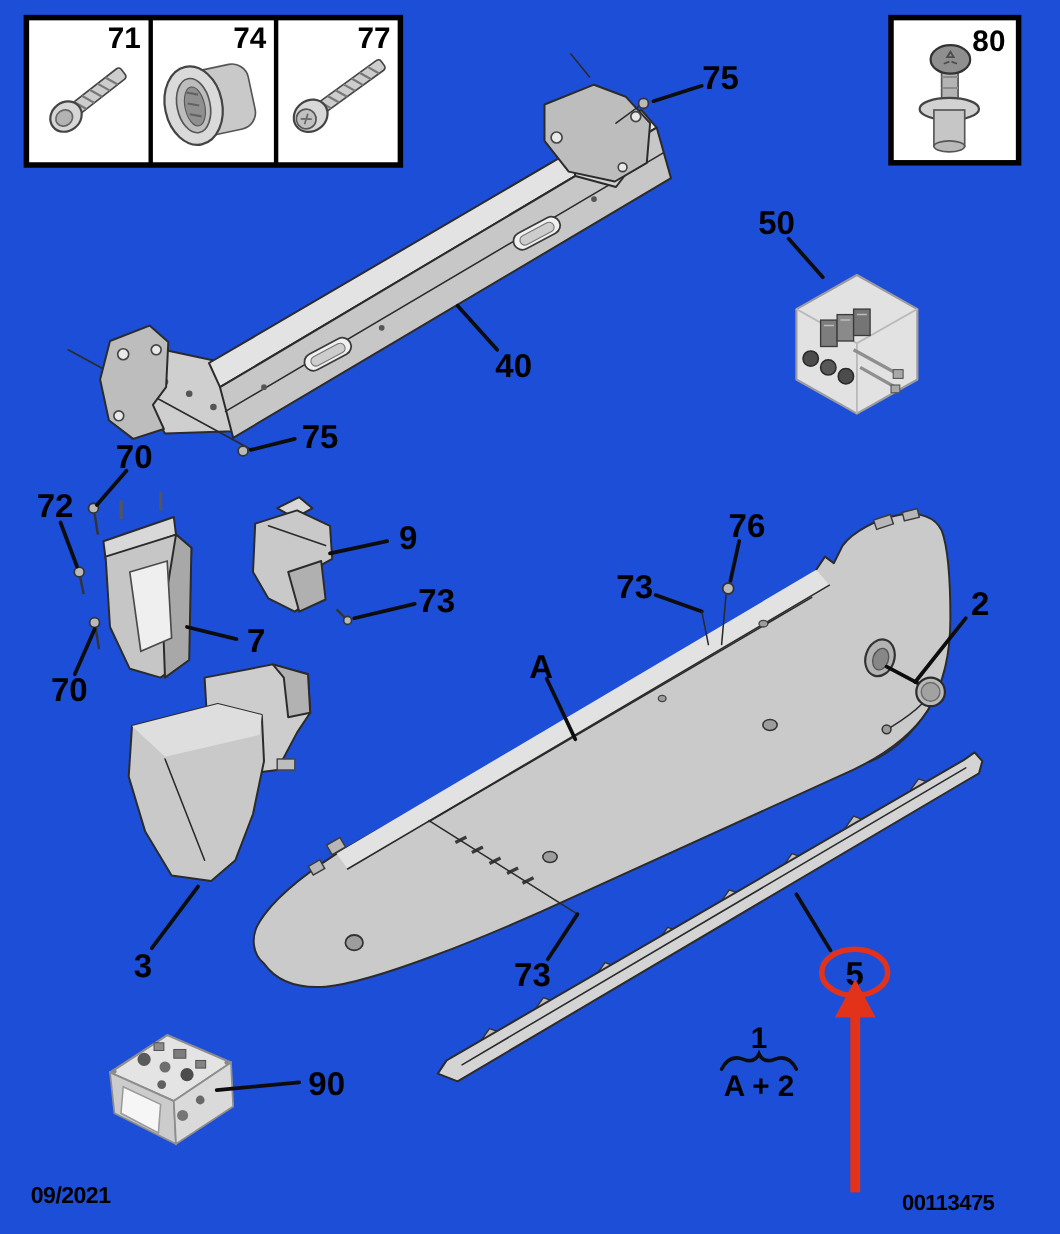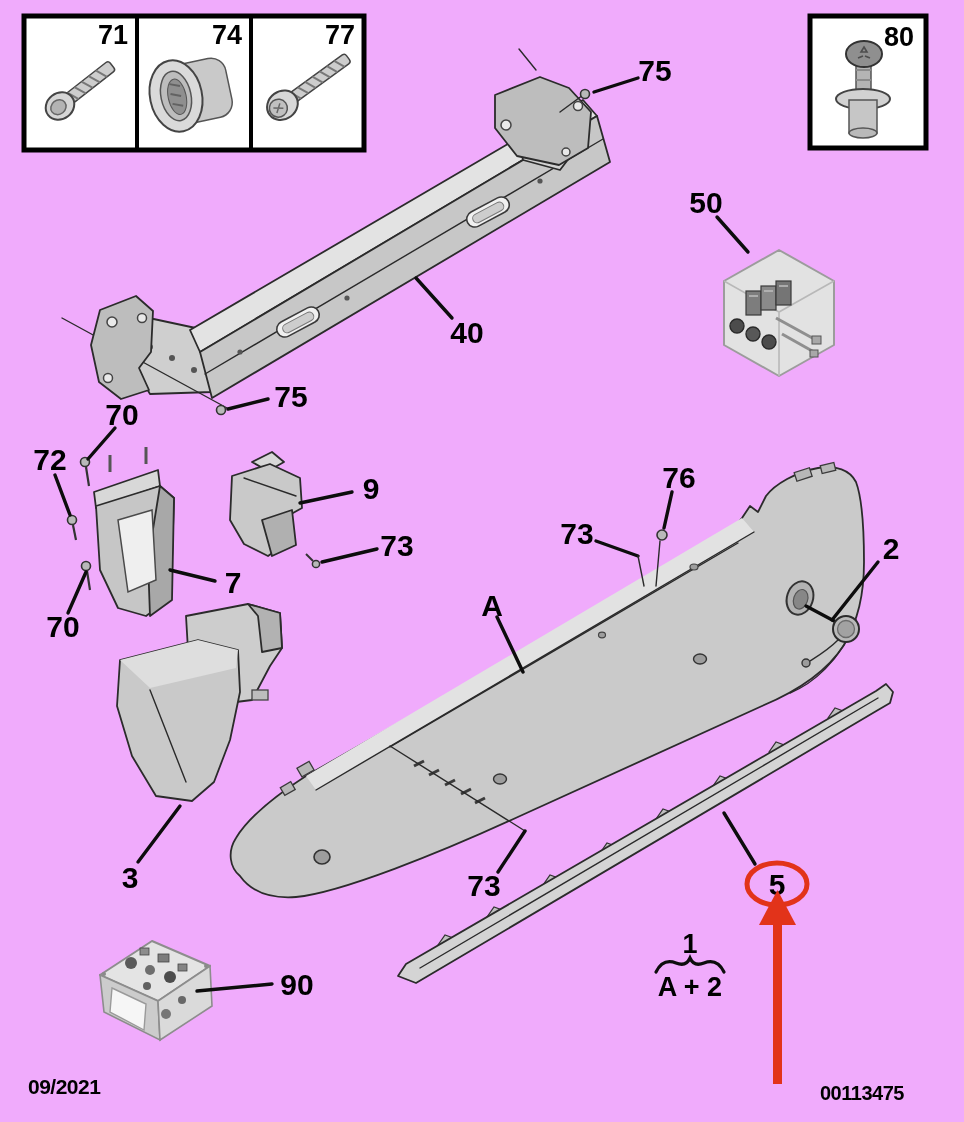--- a/index.html
+++ b/index.html
@@ -1,16 +1,16 @@
 <!DOCTYPE html>
 <html><head>
 <meta charset="utf-8">
 <style>
   html,body{margin:0;padding:0;background:#ffffff;}
-  .canvas{position:relative;width:964px;height:1122px;background:#f0abfc;overflow:hidden;
+  .canvas{position:relative;width:964px;height:1122px;background:#1d4ed8;overflow:hidden;
           font-family:"Liberation Sans", sans-serif;}
   svg{display:block;}
   text{font-family:"Liberation Sans", sans-serif;}
   .callout{font-size:30px;font-weight:bold;fill:#000;}
   .callout-sm{font-size:27px;font-weight:bold;fill:#000;}
   .meta-text{font-size:21px;font-weight:bold;fill:#000;letter-spacing:-0.5px;}
   .lead{stroke:#0d0d0d;stroke-width:3.4;stroke-linecap:round;fill:none;}
   .thin{stroke:#2a2a2a;stroke-width:1.4;stroke-linecap:round;fill:none;}
   .part{stroke:#2b2b2b;stroke-width:1.8;stroke-linejoin:round;}
 </style>

